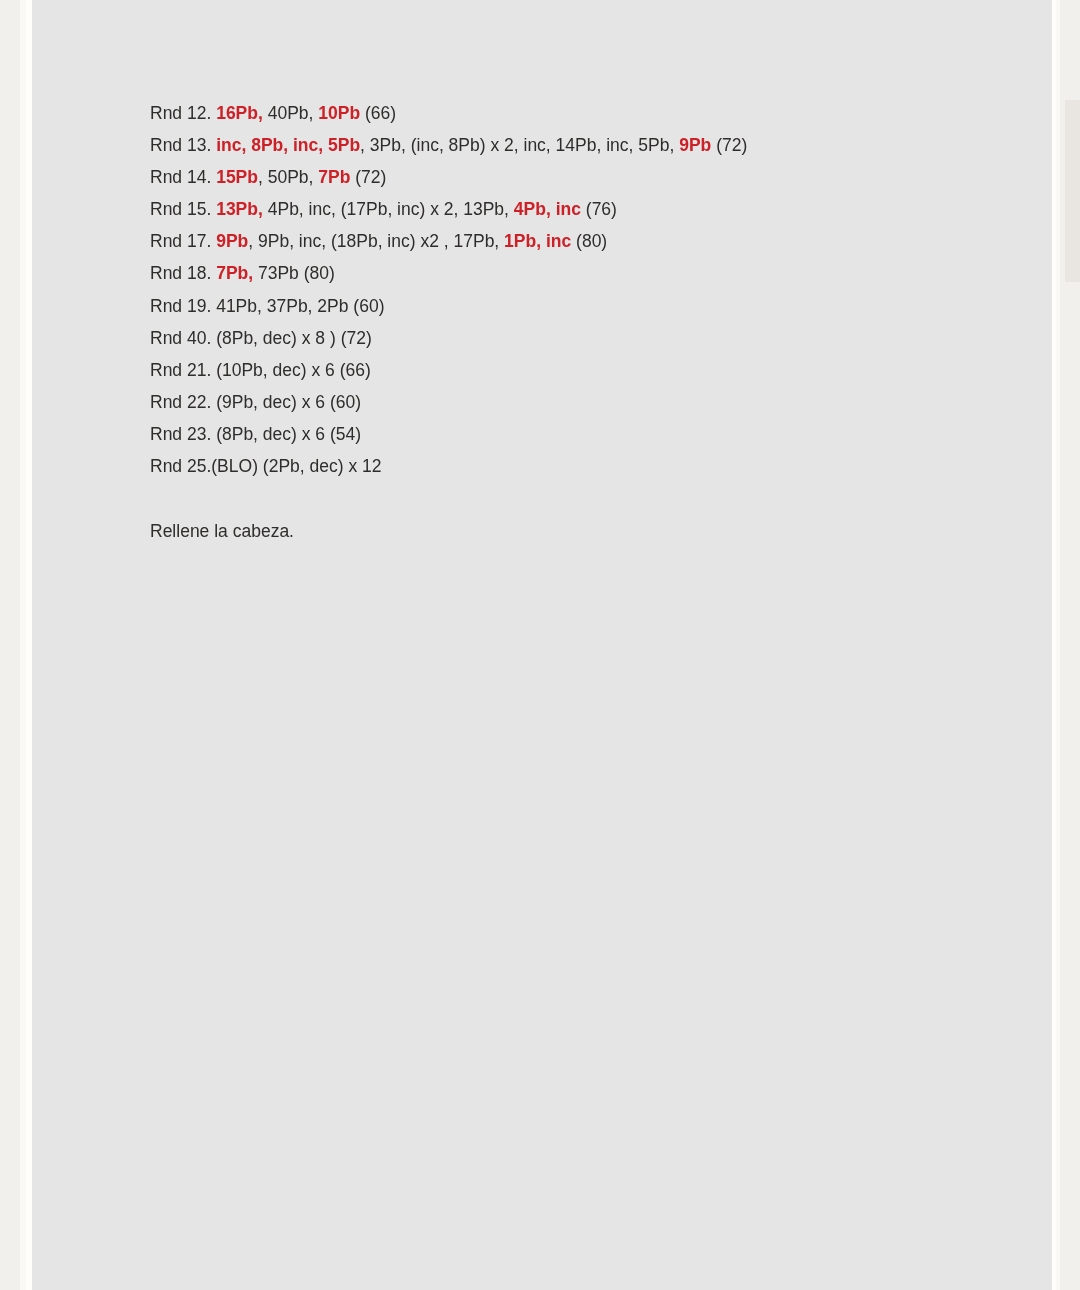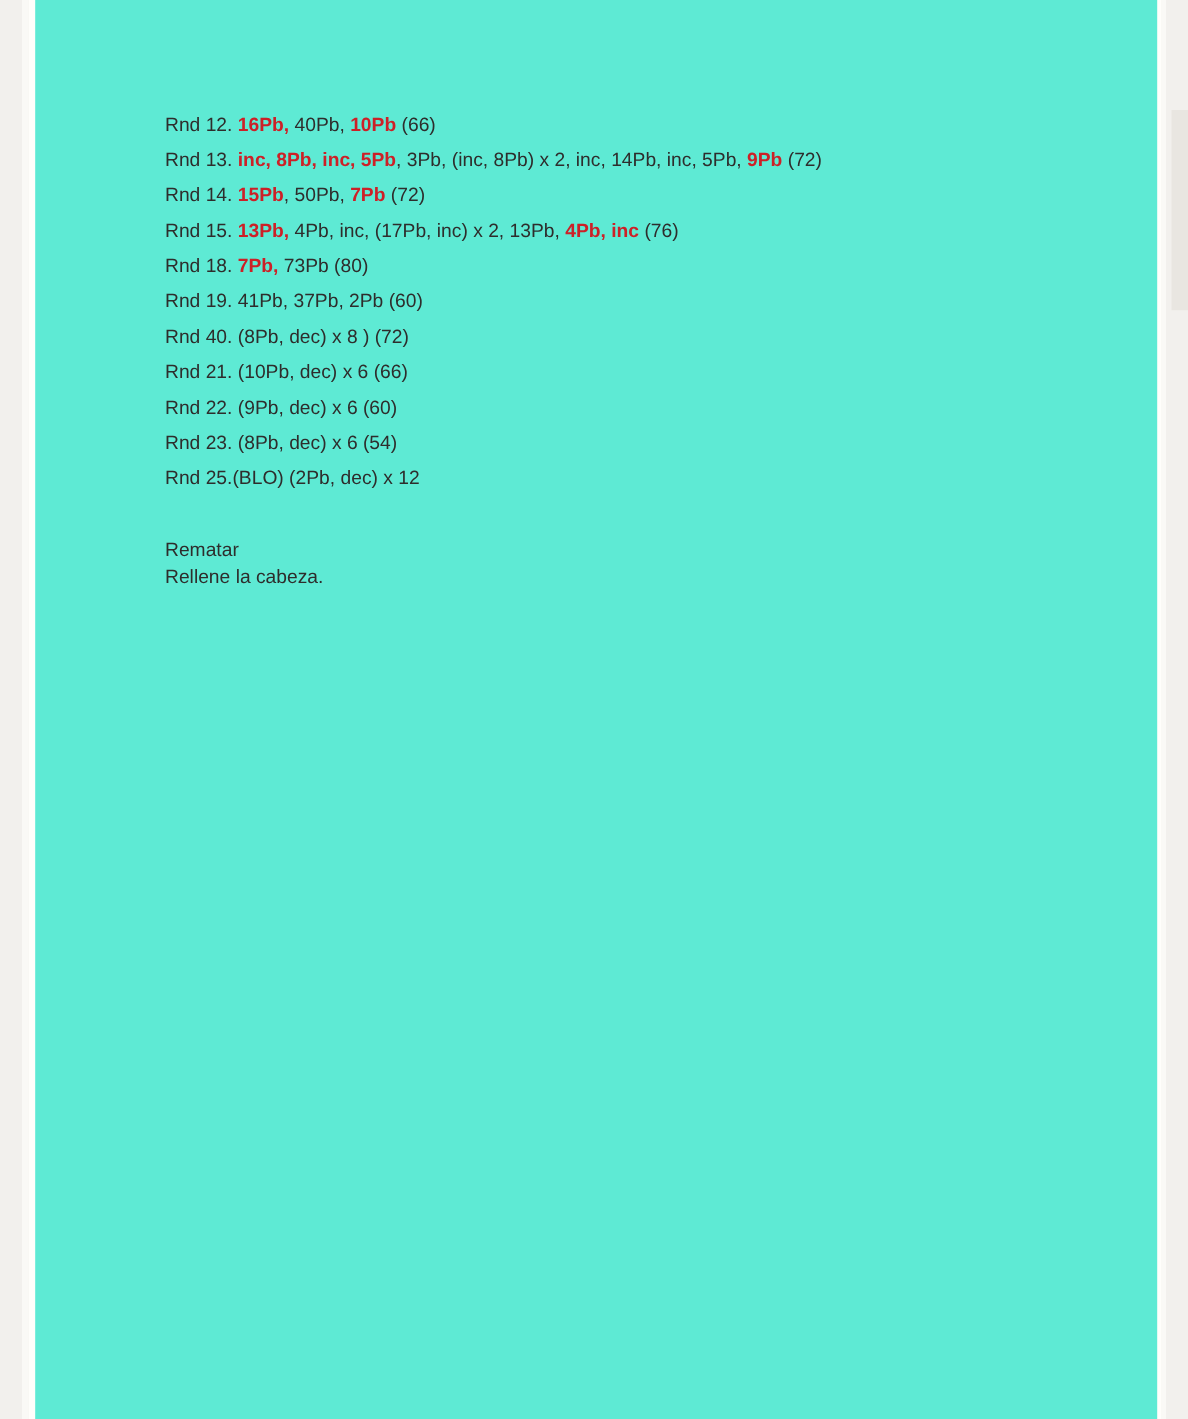--- a/index.html
+++ b/index.html
@@ -36,21 +36,21 @@
   .scroll-thumb {
     position: absolute;
     top: 100px; right: 0;
     width: 15px; height: 182px;
     background: #e9e6e1;
   }
   .document-page {
     position: absolute;
     left: 32px; top: 0;
     width: 1020px; height: 1290px;
-    background: #5eead4;
+    background: #e5e5e5;
   }
   .content {
     position: absolute;
     left: 118px;  
     top: 97px;
     width: 880px;
     color: var(--text-color);
   }
   .rounds {
     font-size: 17.5px;
@@ -74,30 +74,30 @@
 
 <div class="margin-strip-left"></div>
 
 <div class="document-page">
   <div class="content">
     <div class="rounds">
         <div><span class="seg-n">Rnd 12. </span><span class="seg-rb">16Pb,</span><span class="seg-n"> 40Pb, </span><span class="seg-rb">10Pb</span><span class="seg-n"> (66)</span></div>
         <div><span class="seg-n">Rnd 13. </span><span class="seg-rb">inc, 8Pb, inc, 5Pb</span><span class="seg-n">, 3Pb, (inc, 8Pb) x 2, inc, 14Pb, inc, 5Pb, </span><span class="seg-rb">9Pb</span><span class="seg-n"> (72)</span></div>
         <div><span class="seg-n">Rnd 14. </span><span class="seg-rb">15Pb</span><span class="seg-n">, 50Pb, </span><span class="seg-rb">7Pb</span><span class="seg-n"> (72)</span></div>
         <div><span class="seg-n">Rnd 15. </span><span class="seg-rb">13Pb,</span><span class="seg-n"> 4Pb, inc, (17Pb, inc) x 2, 13Pb, </span><span class="seg-rb">4Pb, inc</span><span class="seg-n"> (76)</span></div>
+        <div><span class="seg-n">Rnd 17. </span><span class="seg-rb">9Pb</span><span class="seg-n">, 9Pb, inc, (18Pb, inc) x2 , 17Pb, </span><span class="seg-rb">1Pb, inc</span><span class="seg-n"> (80)</span></div>
         <div><span class="seg-n">Rnd 18. </span><span class="seg-rb">7Pb,</span><span class="seg-n"> 73Pb (80)</span></div>
         <div><span class="seg-n">Rnd 19. 41Pb, 37Pb, 2Pb (60)</span></div>
         <div><span class="seg-n">Rnd 40. (8Pb, dec) x 8 ) (72)</span></div>
         <div><span class="seg-n">Rnd 21. (10Pb, dec) x 6 (66)</span></div>
         <div><span class="seg-n">Rnd 22. (9Pb, dec) x 6 (60)</span></div>
         <div><span class="seg-n">Rnd 23. (8Pb, dec) x 6 (54)</span></div>
         <div><span class="seg-n">Rnd 25.(BLO) (2Pb, dec) x 12</span></div>
       </div>
     <div class="finishing">
-      <div>Rematar</div>
       <div>
           <div>Rellene la cabeza.</div>
         </div>
     </div>
   </div>
 </div>
 
 <div class="scroll-track">
   <div class="scroll-thumb"></div>
 </div>

